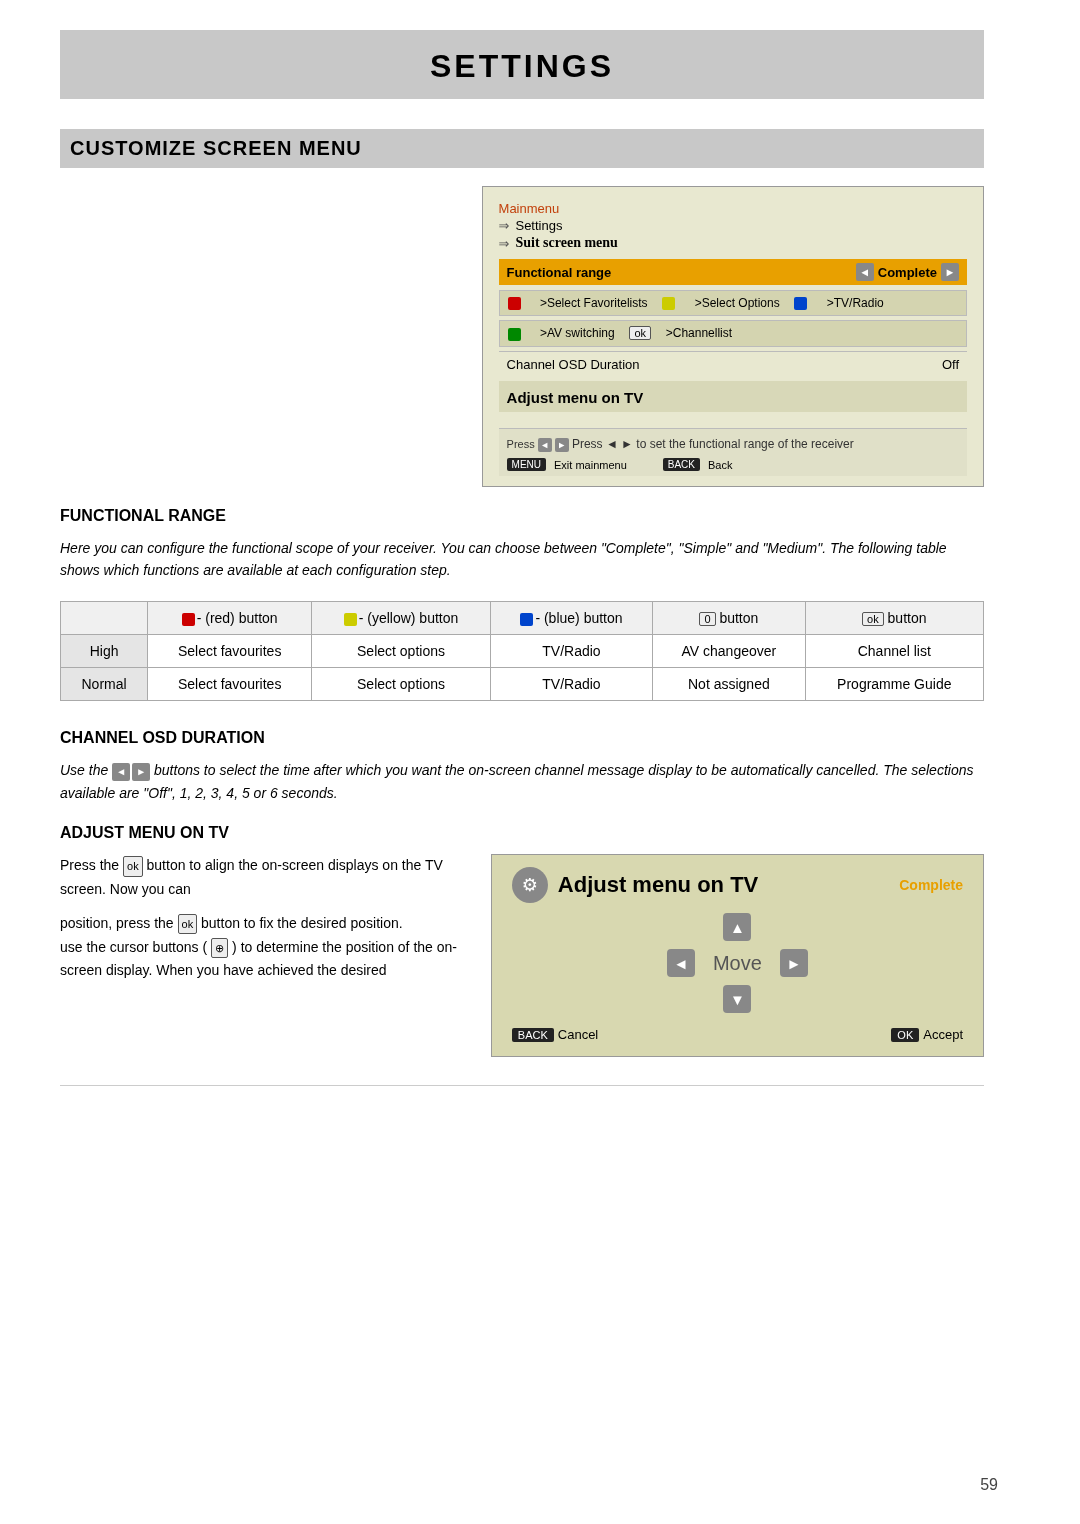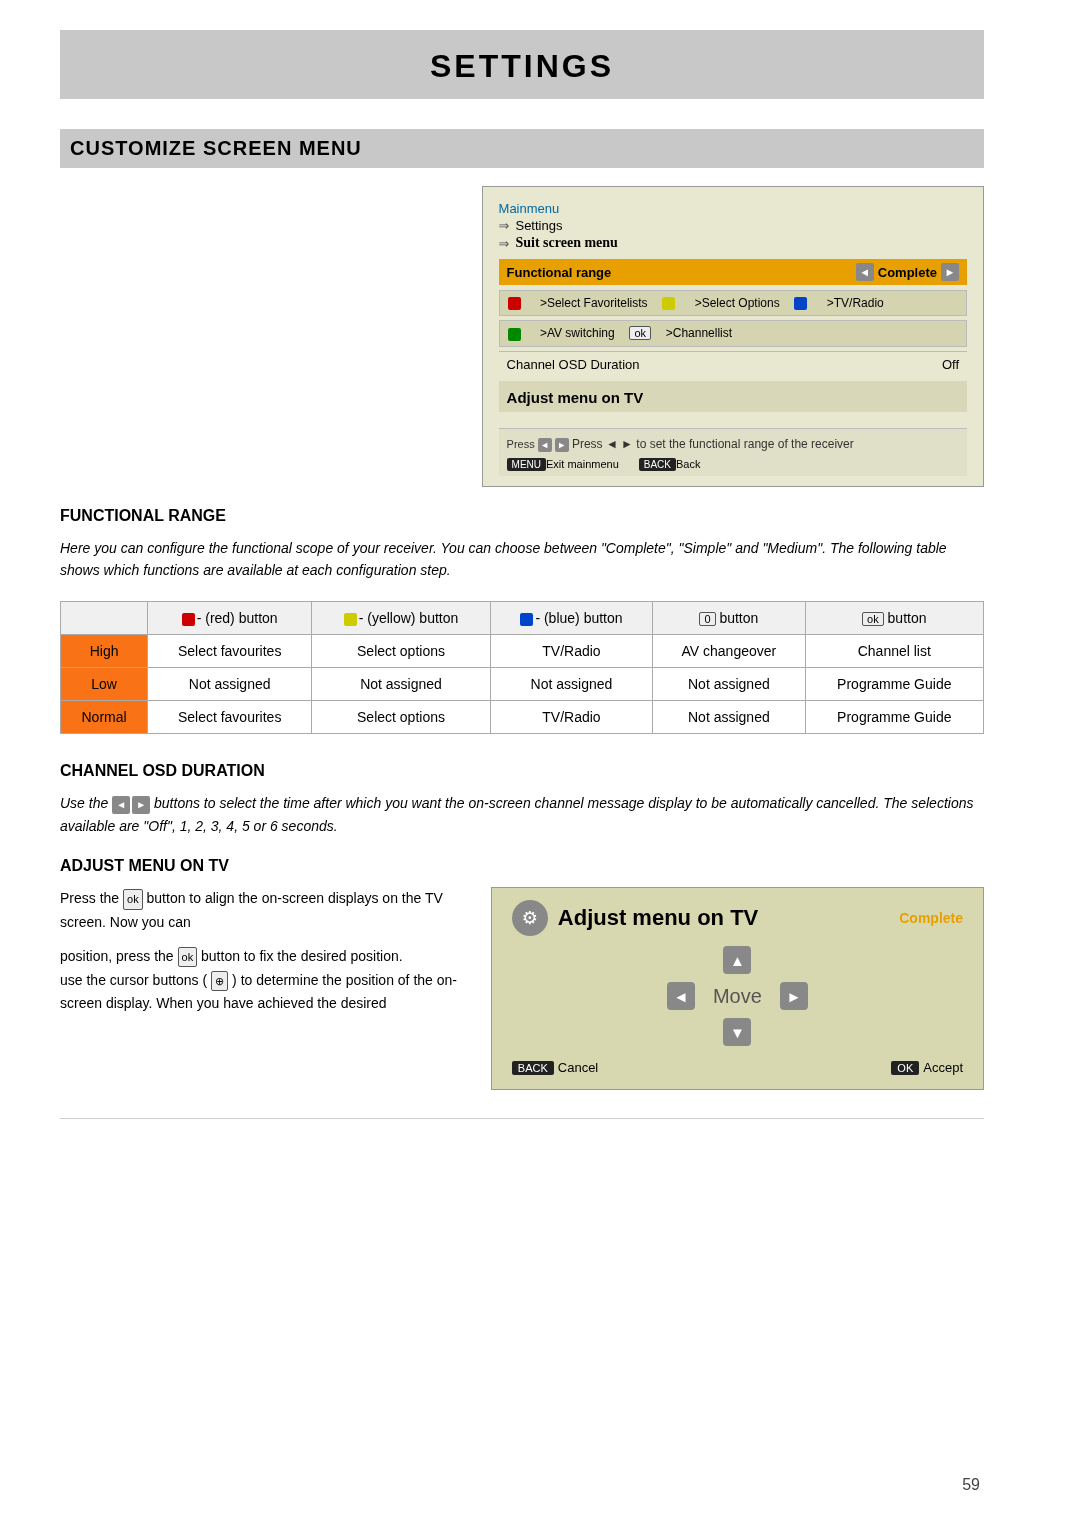--- a/index.html
+++ b/index.html
@@ -56,21 +56,21 @@
     }
     .screen-image-box {
       background: #e8e8d0;
       border: 1px solid #999;
       padding: 14px 16px 10px 16px;
       font-size: 13px;
       min-height: 260px;
     }
     .screen-image-box .menu-title {
       font-size: 13px;
-      color: #0369a1;
+      color: #c2410c;
       margin-bottom: 2px;
     }
     .screen-image-box .menu-item {
       display: flex;
       align-items: center;
       gap: 6px;
       margin-bottom: 2px;
     }
     .arrow-icon {
       display: inline-block;
@@ -146,22 +146,22 @@
       background: #e0e0c8;
       border-top: 1px solid #bbb;
     }
     .bottom-help .help-text {
       font-size: 11px;
       color: #333;
       margin-bottom: 6px;
     }
     .bottom-help .nav-buttons {
       display: flex;
-      gap: 0;
-      align-items: flex-start;
+      gap: 8px;
+      align-items: flex-end;
       font-size: 11px;
     }
     .menu-btn {
       display: inline-block;
       background: #222;
       color: #fff;
       padding: 1px 5px;
       font-size: 10px;
       border-radius: 2px;
     }
@@ -197,21 +197,21 @@
     .func-table th, .func-table td {
       border: 1px solid #aaa;
       padding: 8px 10px;
       text-align: center;
     }
     .func-table th {
       background: #f0f0f0;
       font-weight: normal;
     }
     .func-table td:first-child {
-      background: #f97316;
+      background: #e5e5e5;
       font-weight: normal;
     }
     .ok-box {
       display: inline-block;
       border: 1px solid #555;
       padding: 0 4px;
       font-size: 11px;
       border-radius: 2px;
       background: #eee;
     }
@@ -314,21 +314,21 @@
       color: #fff;
       padding: 1px 6px;
       border-radius: 2px;
       font-size: 11px;
     }
 
     
     .page-number {
       position: absolute;
       bottom: 30px;
-      right: 64px;
+      right: 46px;
       font-size: 16px;
       color: #444;
     }
 
     
     .inline-ok {
       display: inline-block;
       border: 1px solid #555;
       border-radius: 2px;
       background: #eee;
@@ -451,28 +451,20 @@
       <tbody>
         <tr>
           <td>High</td>
           <td>Select favourites</td>
           <td>Select options</td>
           <td>TV/Radio</td>
           <td>AV changeover</td>
           <td>Channel list</td>
         </tr>
         <tr>
-          <td>Low</td>
-          <td>Not assigned</td>
-          <td>Not assigned</td>
-          <td>Not assigned</td>
-          <td>Not assigned</td>
-          <td>Programme Guide</td>
-        </tr>
-        <tr>
           <td>Normal</td>
           <td>Select favourites</td>
           <td>Select options</td>
           <td>TV/Radio</td>
           <td>Not assigned</td>
           <td>Programme Guide</td>
         </tr>
       </tbody>
     </table>
   </div>

